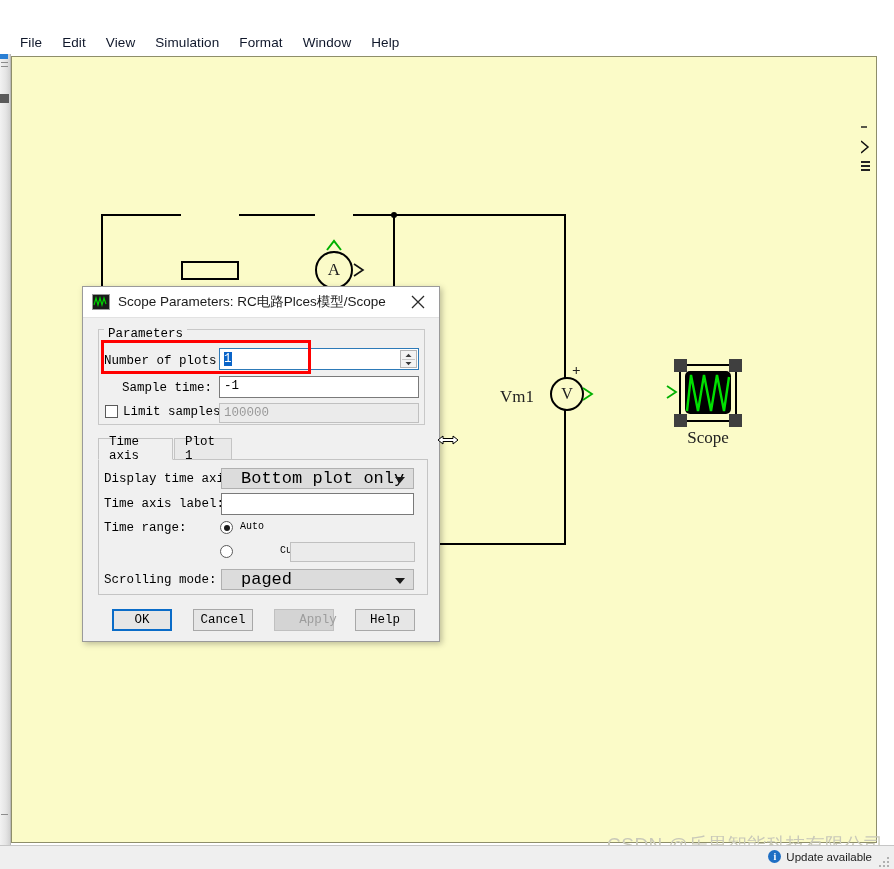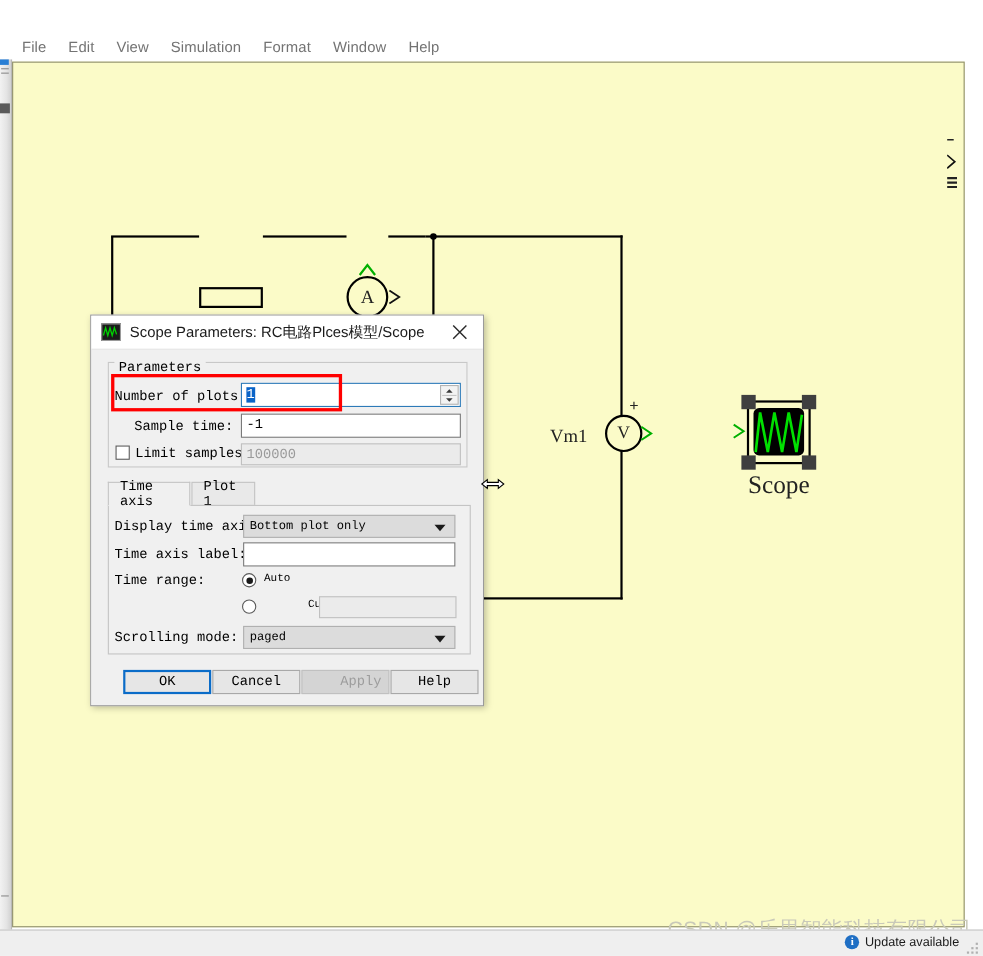--- a/index.html
+++ b/index.html
@@ -79,21 +79,21 @@
     left: 0; top: 30px;
     width: 894px; height: 24px;
     background: #ffffff;
     display: flex;
     align-items: center;
     padding-left: 10px;
     box-sizing: border-box;
   }
   .menu-item {
     font-size: 13.5px;
-    color: #737373;
+    color: #0f172a;
     padding: 2px 10px;
     white-space: nowrap;
     letter-spacing: 0.1px;
   }
 
   
   #left-rail {
     position: absolute;
     left: 0; top: 54px;
     width: 10px; height: 800px;
@@ -255,21 +255,21 @@
     position: absolute;
     left: -8px; top: 25px;
     width: 14px; height: 16px;
   }
   #label-scope {
     position: absolute;
     left: 640px; top: 371px;
     width: 112px;
     text-align: center;
     font-family: "Liberation Serif", serif;
-    font-size: 23px;
+    font-size: 17px;
   }
 
   
   #clipped-right-block {
     position: absolute;
     right: -1px; top: 62px;
     width: 16px; height: 60px;
   }
 
   
@@ -498,23 +498,23 @@
 
   
   .combobox {
     position: absolute;
     height: 21px;
     background: #dcdcdc;
     border: 1px solid #b0b0b0;
     box-sizing: border-box;
     display: flex; align-items: center;
     font-family: "Liberation Mono", monospace;
-    font-size: 11px;
+    font-size: 17px;
     color: #000;
-    padding-left: 5px;
+    padding-left: 19px;
   }
   .combo-arrow {
     position: absolute;
     right: 8px; top: 8px;
     width: 0; height: 0;
     border-left: 5px solid transparent;
     border-right: 5px solid transparent;
     border-top: 6px solid #1a1a1a;
   }
 
@@ -539,21 +539,21 @@
     position: absolute;
     font-family: "Liberation Mono", monospace;
     font-size: 10px;
     color: #000;
   }
 
   
   .dlg-button {
     position: absolute;
     top: 609px;
-    width: 80px; height: 22px;
+    width: 60px; height: 22px;
     background: #e6e6e6;
     border: 1px solid #a8a8a8;
     box-sizing: border-box;
     font-family: "Liberation Mono", monospace;
     font-size: 12.5px;
     color: #000;
     display: flex; align-items: center; justify-content: center;
   }
   .dlg-button.default {
     border: 2px solid #0a6cc8;

